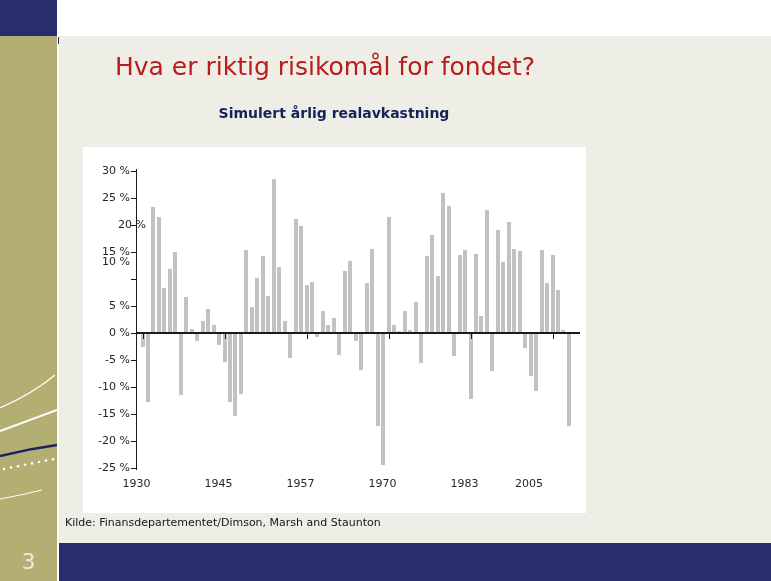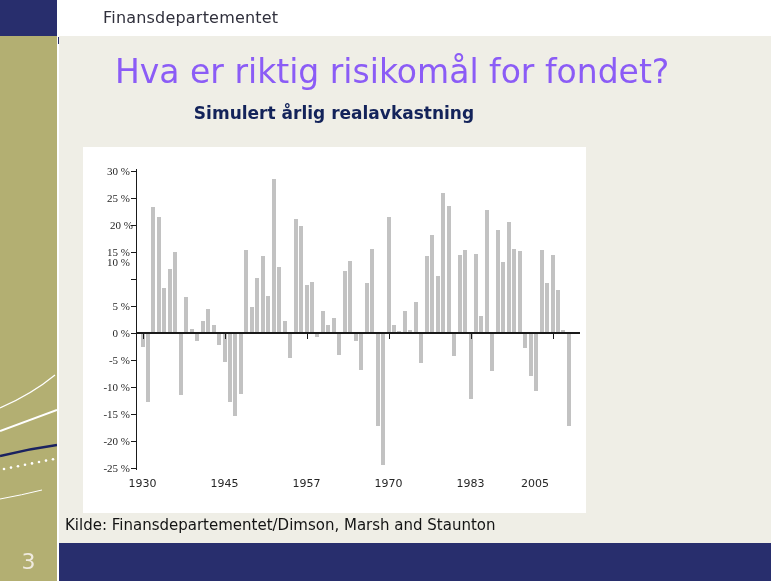--- a/index.html
+++ b/index.html
@@ -18,53 +18,50 @@
   
   .header-accent { position:absolute; left:58px; top:37px; width:45px; height:7px; background:#282e6d; }
 
   
   .sidebar { position:absolute; left:0; top:36px; width:57px; height:545px; background:#b3af72; }
   .sidebar svg { position:absolute; left:0; top:0; }
 
   
   .main { position:absolute; left:59px; top:36px; width:712px; height:507px; background:#efeee6; }
 
-  .slide-title { position:absolute; left:56px; top:16px; font-size:33px; font-weight:400; color:#8b5cf6; white-space:nowrap; }
+  .slide-title { position:absolute; left:56px; top:16px; font-size:25px; font-weight:400; color:#b91c1c; white-space:nowrap; }
 
   .chart-title { position:absolute; left:80px; top:69px; width:390px; text-align:center;
-                 font-size:17px; font-weight:bold; color:#13235a; line-height:17px; }
+                 font-size:14px; font-weight:bold; color:#13235a; line-height:17px; }
 
   
   .chart-panel { position:absolute; left:24px; top:111px; width:503px; height:366px; background:#ffffff; }
   .plot { position:absolute; left:0; top:0; width:503px; height:366px; }
   .plot .yaxis  { position:absolute; width:1px; background:#1a1a1a; }
   .plot .xaxis  { position:absolute; height:2px; background:#1a1a1a; }
   .plot .ytick  { position:absolute; width:5px; height:1px; background:#1a1a1a; }
   .plot .xtick  { position:absolute; width:1px; height:5px; background:#1a1a1a; }
-  .plot .ylabel { position:absolute; width:42px; text-align:right; font-size:11px; color:#262626; line-height:12px;font-family:Liberation Serif, serif; }
-  .plot .xlabel { position:absolute; width:40px; text-align:center; font-size:11px; color:#262626; line-height:12px; }
+  .plot .ylabel { position:absolute; width:42px; text-align:right; font-size:11px; color:#262626; line-height:12px; }
+  .plot .xlabel { position:absolute; width:40px; font-size:11px; color:#262626; line-height:12px; }
   .plot .bar    { position:absolute; width:4px; }
 
-  .source-note { position:absolute; left:6px; top:480px; font-size:15px; color:#141414; }
+  .source-note { position:absolute; left:6px; top:480px; font-size:11px; color:#141414; }
 
   
   .footer-bar { position:absolute; left:59px; top:543px; width:712px; height:38px; background:#282e6d; }
   .page-number { position:absolute; left:0; top:543px; width:57px; height:38px; background:#b3af72;
                  color:#efeadf; font-size:22px; text-align:center; line-height:38px; }
 </style>
 </head>
 <body>
 
 <div class="slide">
 
   <div class="corner-square"></div>
 
-  <div class="header-bar">
-    <span class="dept">Finansdepartementet</span>
-  </div>
 
   <div class="header-accent"></div>
 
   <div class="sidebar">
     <svg width="57" height="545" viewBox="0 0 57 545">
       <path d="M0,372 Q32,358 55,339" stroke="#ffffff" stroke-width="1.2" fill="none"></path>
       <path d="M0,395 Q30,384 57,374" stroke="#ffffff" stroke-width="2" fill="none"></path>
       <path d="M0,420 Q28,413 57,409" stroke="#1a2260" stroke-width="2.4" fill="none"></path>
       <g fill="#ffffff">
         <circle cx="4" cy="433" r="1.3"></circle>
@@ -167,21 +164,21 @@
           <div class="bar" style="left: 467.562px; top: 107.7px; height: 78.3px; background: rgb(194, 194, 194);"></div>
           <div class="bar" style="left: 473.03px; top: 142.8px; height: 43.2px; background: rgb(194, 194, 194);"></div>
           <div class="bar" style="left: 478.498px; top: 182.76px; height: 3.24px; background: rgb(194, 194, 194);"></div>
           <div class="bar" style="left: 483.965px; top: 186px; height: 93.42px; background: rgb(194, 194, 194);"></div>
           <div class="yaxis" style="left: 53px; top: 22px; height: 301px;"></div>
           <div class="ytick" style="left: 48px; top: 24px;"></div>
           <div class="ylabel" style="left: 5px; top: 18px;">30 %</div>
           <div class="ytick" style="left: 48px; top: 51px;"></div>
           <div class="ylabel" style="left: 5px; top: 45px;">25 %</div>
           <div class="ytick" style="left: 48px; top: 78px;"></div>
-          <div class="ylabel" style="left: 8px; top: 72px;">20 %</div>
+          <div class="ylabel" style="left: 21px; top: 72px;">20 %</div>
           <div class="ytick" style="left: 48px; top: 105px;"></div>
           <div class="ylabel" style="left: 5px; top: 99px;">15 %</div>
           <div class="ytick" style="left: 48px; top: 132px;"></div>
           <div class="ylabel" style="left: 5px; top: 109px;">10 %</div>
           <div class="ytick" style="left: 48px; top: 159px;"></div>
           <div class="ylabel" style="left: 5px; top: 153px;">5 %</div>
           <div class="ytick" style="left: 48px; top: 186px;"></div>
           <div class="ylabel" style="left: 5px; top: 180px;">0 %</div>
           <div class="ytick" style="left: 48px; top: 213px;"></div>
           <div class="ylabel" style="left: 5px; top: 207px;">-5 %</div>

